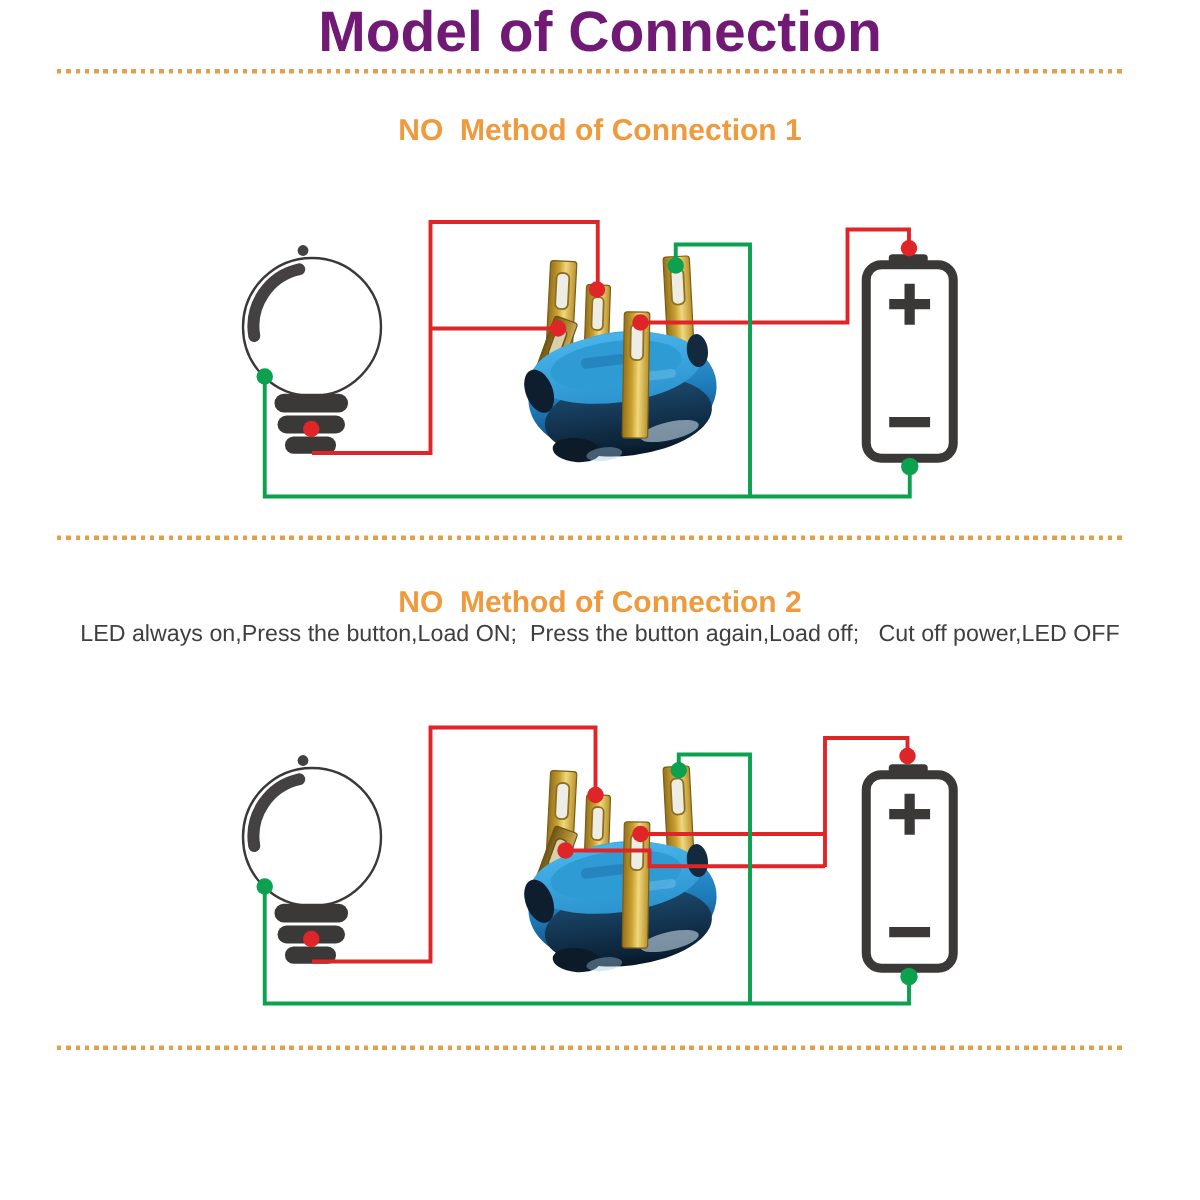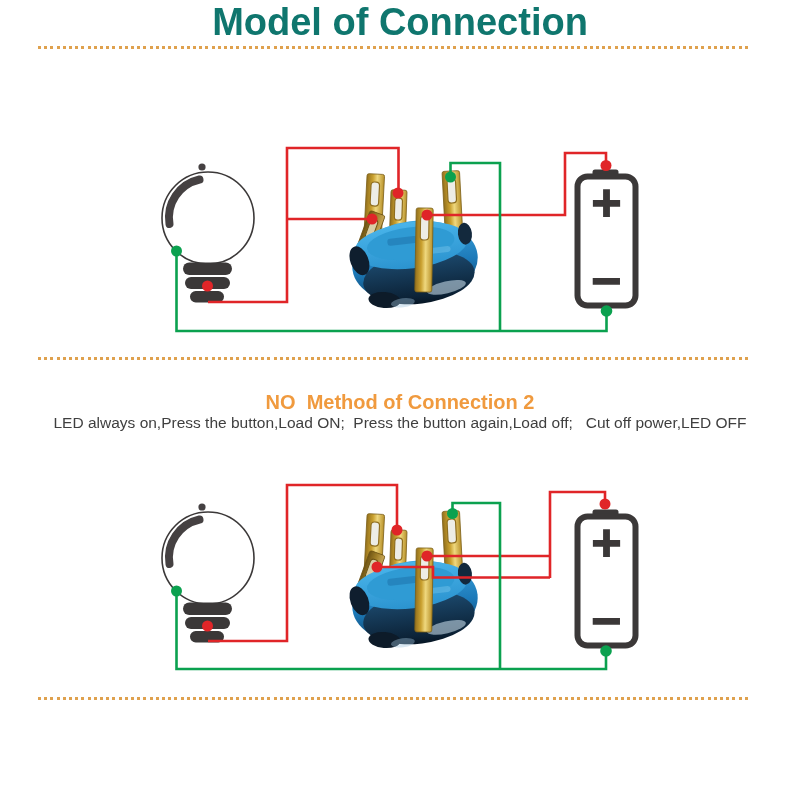--- a/index.html
+++ b/index.html
@@ -2,21 +2,21 @@
 <html><head>
 <meta charset="utf-8">
 <style>
   html,body{margin:0;padding:0;background:#fff;}
   .page{
     position:relative;width:800px;height:800px;background:#fff;overflow:hidden;
     font-family:"Liberation Sans",sans-serif;
   }
   .page-title{
     position:absolute;top:1px;left:0;right:0;text-align:center;
-    font-size:38px;font-weight:600;color:#0f766e;letter-spacing:0;white-space:pre;
+    font-size:38px;font-weight:600;color:#701a75;letter-spacing:0;white-space:pre;
   }
   .separator{
     position:absolute;left:38px;width:710px;height:3px;
     background-image:repeating-linear-gradient(90deg,#DFA14E 0,#DFA14E 3px,transparent 3px,transparent 6.2px);
   }
   .sep-1{top:46px;} .sep-2{top:357px;} .sep-3{top:697px;}
   .section-heading{
     position:absolute;left:0;right:0;text-align:center;white-space:pre;
     font-size:20px;font-weight:600;color:#F09A3E;
   }
@@ -36,20 +36,21 @@
 <body>
 
 <div class="page">
 
   <div class="page-title">Model of Connection</div>
 
   <div class="separator sep-1"></div>
   <div class="separator sep-2"></div>
   <div class="separator sep-3"></div>
 
+  <div class="section-heading heading-1">NO  Method of Connection 1</div>
 
   <div class="section-heading heading-2">NO  Method of Connection 2</div>
   <div class="section-subtitle subtitle-2">LED always on,Press the button,Load ON;  Press the button again,Load off;   Cut off power,LED OFF</div>
 
   <svg class="diagram" width="800" height="800" viewBox="0 0 800 800">
     <defs>
       <linearGradient id="goldGrad" x1="0" y1="0" x2="1" y2="0">
         <stop offset="0" stop-color="#93701D"></stop>
         <stop offset="0.35" stop-color="#C9A02F"></stop>
         <stop offset="0.6" stop-color="#EFD87E"></stop>

